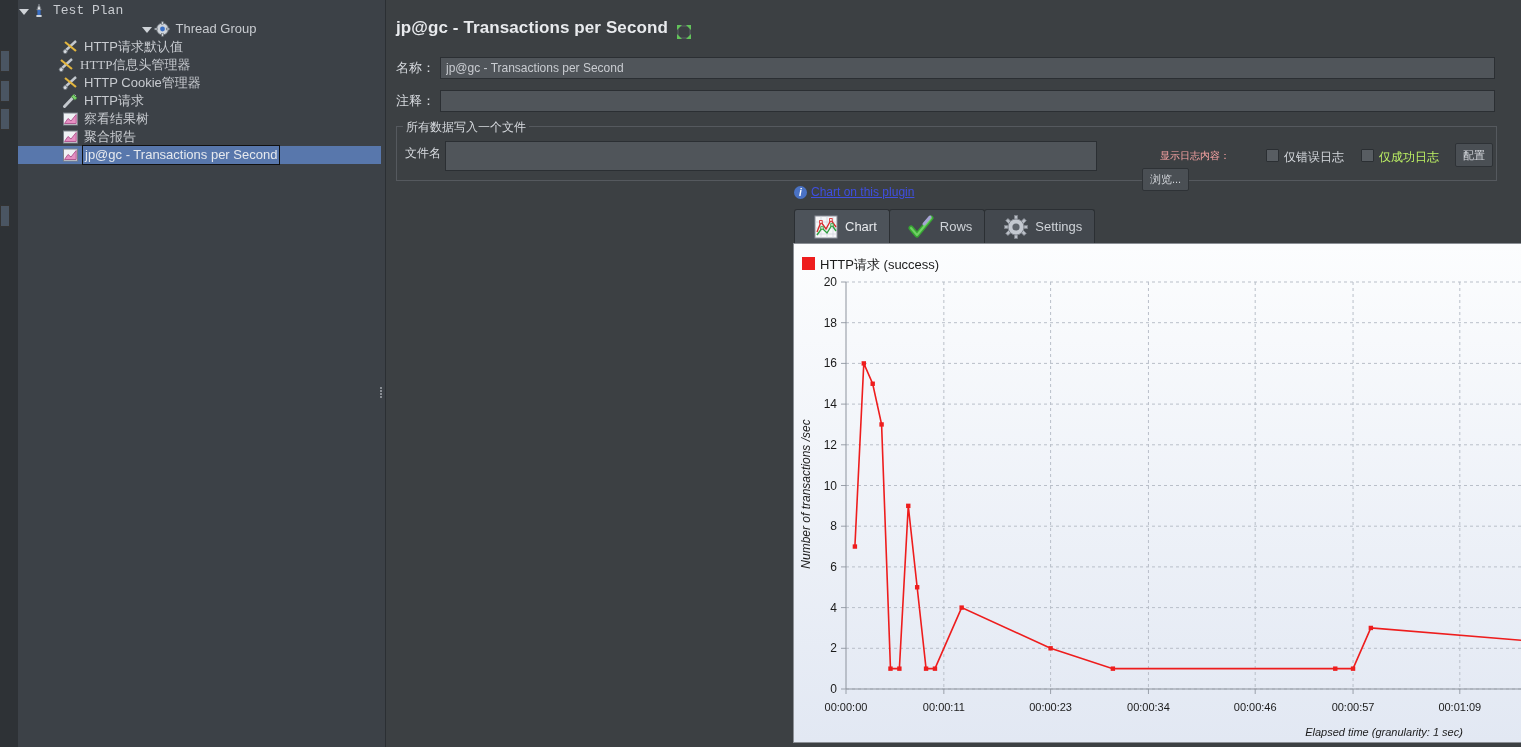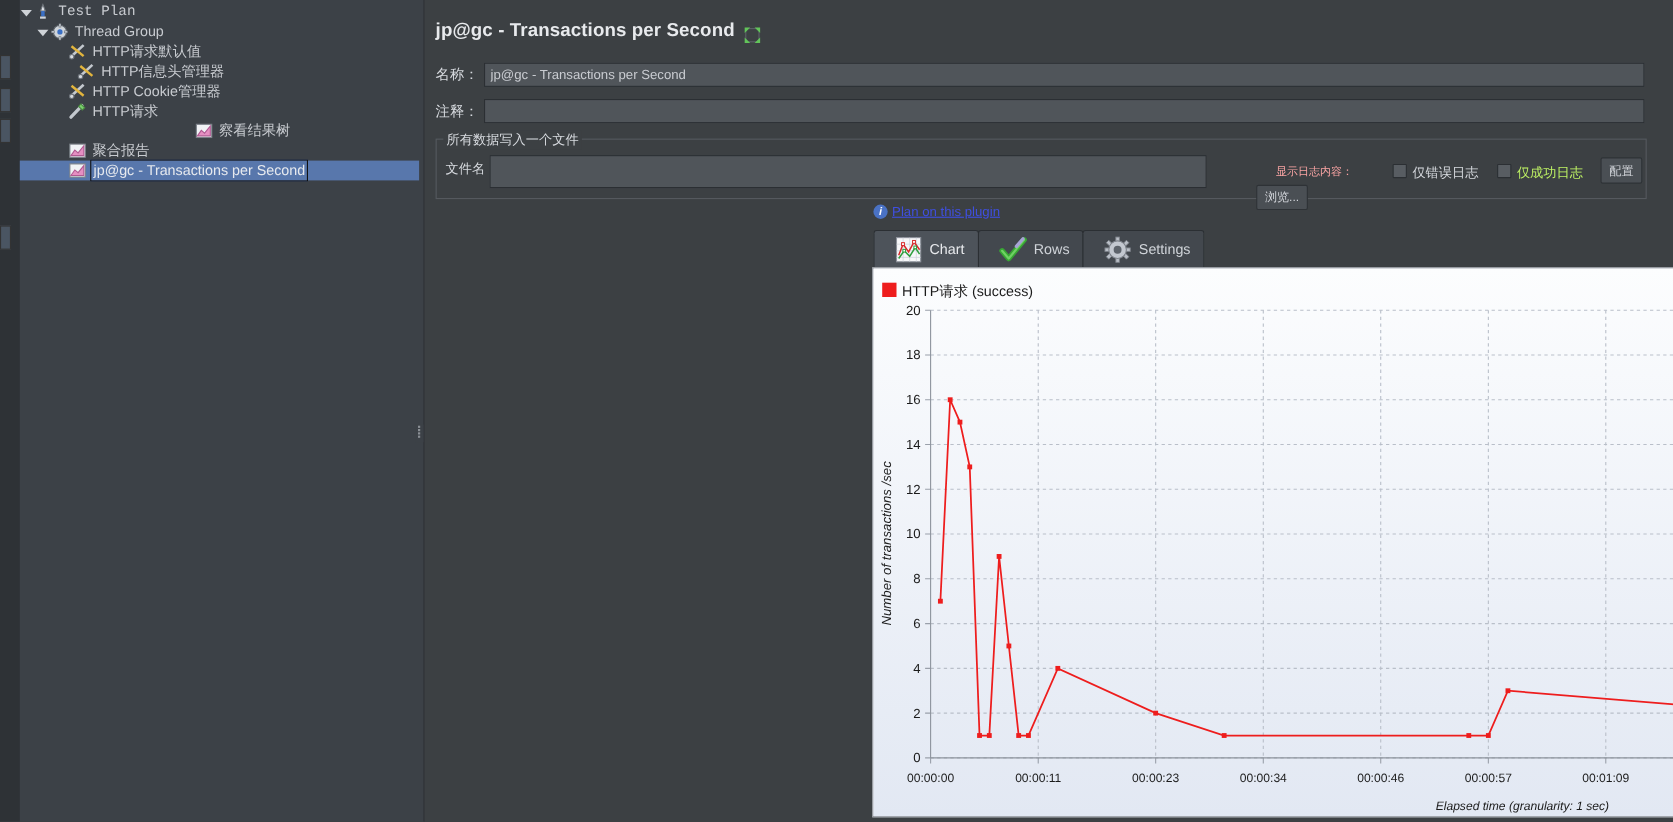--- a/index.html
+++ b/index.html
@@ -158,21 +158,21 @@
         <span class="ico">
           <svg width="17" height="16" viewBox="0 0 17 16">
               <path d="M8 1 L10.2 7 L5.8 7 Z" fill="#dfe3e8" stroke="#6d737a"></path>
               <rect x="6.4" y="7" width="3.2" height="5" fill="#3a6fc4"></rect>
               <rect x="5.4" y="12" width="5.2" height="2" fill="#cfd4da"></rect>
             </svg>
         </span>
         <span class="label-box">Test Plan</span>
       </div>
 
-      <div class="tree-row" style="padding-left:15px;">
+      <div class="tree-row" style="justify-content:center;">
         <span class="twisty"></span>
         <span class="ico">
           <svg width="17" height="16" viewBox="0 0 17 16">
               <circle cx="8.5" cy="8" r="6" fill="#cfd4da" stroke="#5e646b"></circle>
               <circle cx="8.5" cy="8" r="2.4" fill="#3a6fc4"></circle>
               <g fill="#cfd4da" stroke="#5e646b" stroke-width="0.5">
                 <rect x="7.6" y="0.6" width="1.8" height="3"></rect>
                 <rect x="7.6" y="12.4" width="1.8" height="3"></rect>
                 <rect x="0.6" y="7.1" width="3" height="1.8"></rect>
                 <rect x="12.4" y="7.1" width="3" height="1.8"></rect>
@@ -186,21 +186,21 @@
         <span class="ico">
           <svg width="17" height="16" viewBox="0 0 17 16">
               <line x1="2" y1="13" x2="14" y2="2" stroke="#c3c8ce" stroke-width="2.4"></line>
               <line x1="3" y1="3" x2="14" y2="12" stroke="#e2b53d" stroke-width="2.2"></line>
               <circle cx="3.2" cy="12.6" r="2" fill="#d7dbe0" stroke="#6d737a"></circle>
             </svg>
         </span>
         <span class="label-box">HTTP请求默认值</span>
       </div>
 
-      <div class="tree-row" style="padding-left:52px;">
+      <div class="tree-row" style="padding-left:40px;font-family:Liberation Serif, serif;">
         <span class="ico">
           <svg width="17" height="16" viewBox="0 0 17 16">
               <line x1="2" y1="13" x2="14" y2="2" stroke="#c3c8ce" stroke-width="2.4"></line>
               <line x1="3" y1="3" x2="14" y2="12" stroke="#e2b53d" stroke-width="2.2"></line>
               <circle cx="3.2" cy="12.6" r="2" fill="#d7dbe0" stroke="#6d737a"></circle>
             </svg>
         </span>
         <span class="label-box">HTTP信息头管理器</span>
       </div>
 
@@ -218,21 +218,21 @@
       <div class="tree-row" style="padding-left:44px;text-align:right;">
         <span class="ico">
           <svg width="17" height="16" viewBox="0 0 17 16">
               <line x1="2.5" y1="13.5" x2="12.5" y2="3" stroke="#c3c8ce" stroke-width="3" stroke-linecap="round"></line>
               <path d="M11.5 1.5 L15 5 L12.8 7 L9.5 3.7 Z" fill="#7ad06d" stroke="#4a8a42"></path>
             </svg>
         </span>
         <span class="label-box">HTTP请求</span>
       </div>
 
-      <div class="tree-row" style="padding-left:44px;justify-content:center;">
+      <div class="tree-row" style="padding-left:44px;">
         <span class="ico">
           <svg width="17" height="16" viewBox="0 0 17 16">
               <rect x="1.5" y="2" width="14" height="12" fill="#f0f2f5" stroke="#7b8189"></rect>
               <path d="M2.5 12.5 L6 7.5 L9 10 L14.2 3.5 L14.2 12.5 Z" fill="#e58fc2" stroke="#b05a92"></path>
             </svg>
         </span>
         <span class="label-box">察看结果树</span>
       </div>
 
       <div class="tree-row" style="padding-left:44px;">
@@ -295,21 +295,21 @@
       <div id="logtext">显示日志内容：</div>
       <div id="chk1" class="jcheck"></div>
       <div id="chk1lbl">仅错误日志</div>
       <div id="chk2" class="jcheck"></div>
       <div id="chk2lbl">仅成功日志</div>
       <div id="config-btn" class="jbutton">配置</div>
     </div>
 
     <div id="help-row">
       <span id="help-icon">i</span>
-      <a id="help-link" href="#">Plan on this plugin</a>
+      <a id="help-link" href="#">Chart on this plugin</a>
     </div>
 
     <div id="tabs">
       <div class="tab active">
         <span class="tab-ico">
           <svg width="26" height="26" viewBox="0 0 26 26">
             <rect x="2" y="2" width="22" height="22" fill="#f6f7f9" stroke="#8b9099"></rect>
             <g stroke="#c9ced6" stroke-width="0.6">
               <line x1="2" y1="8" x2="24" y2="8"></line>
                 <line x1="2" y1="14" x2="24" y2="14"></line>

